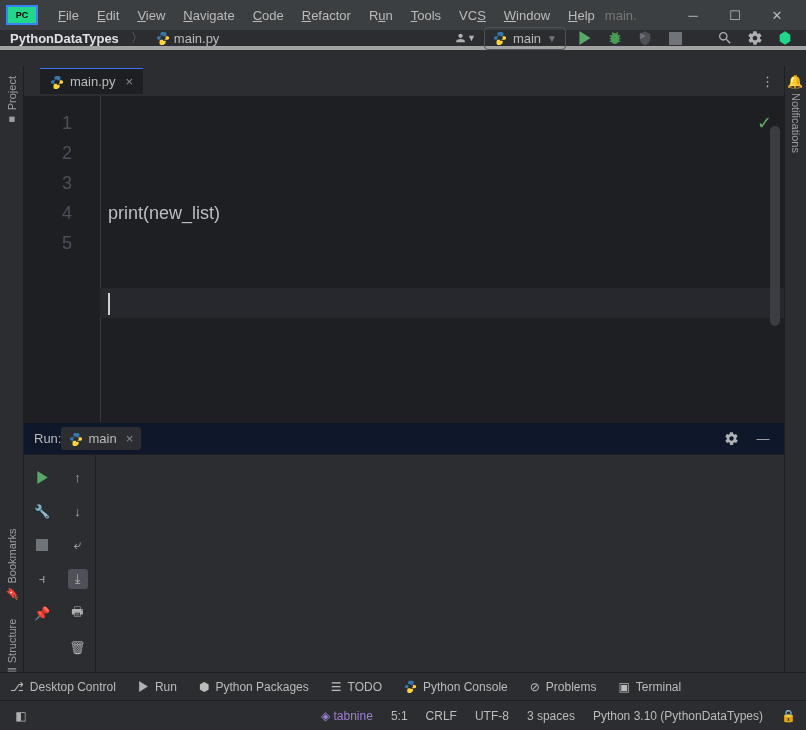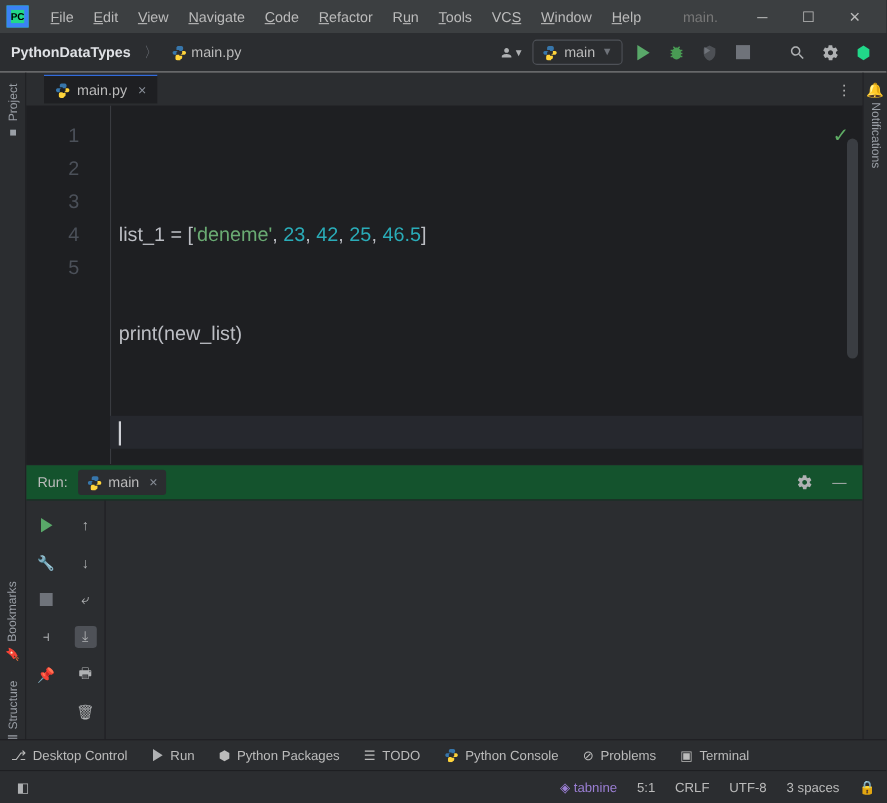--- a/index.html
+++ b/index.html
@@ -1,24 +1,24 @@
 <!DOCTYPE html>
 <html><head>
 <meta charset="utf-8">
 <style>
 *{margin:0;padding:0;box-sizing:border-box;font-family:"Segoe UI",Arial,sans-serif;user-select:none}
 body{width:806px;height:730px;background:#2b2d30;color:#bbb;overflow:hidden;font-size:13px;position:relative}
 .titlebar{height:30px;background:#3c3f41;display:flex;align-items:center;padding:0 6px;gap:2px}
-.logo{width:20px;height:20px;background:#21d789;border:4px solid #3b82f6;display:flex;align-items:center;justify-content:center;font-size:9px;font-weight:bold;color:#000;margin-right:10px}
+.logo{width:32px;height:20px;background:#21d789;border:2px solid #3b82f6;display:flex;align-items:center;justify-content:center;font-size:9px;font-weight:bold;color:#000;margin-right:10px}
 .menu-item{padding:4px 8px;cursor:pointer;color:#bbb}
 .menu-item u{text-decoration:underline}
-.title-txt{margin-left:28px;color:#787878}
+.title-txt{margin-left:0;color:#787878}
 .winbtns{margin-left:auto;display:flex;gap:28px;padding-right:16px}
 .winbtn{width:14px;height:14px;cursor:pointer;color:#bbb;display:flex;align-items:center;justify-content:center}
-.toolbar{height:36px;background:#2b2d30;border-bottom:1px solid #a3a3a3;display:flex;align-items:center;padding:0 10px;gap:8px}
+.toolbar{height:20px;background:#2b2d30;border-bottom:4px solid #a3a3a3;display:flex;align-items:center;padding:0 10px;gap:8px}
 .proj-name{font-weight:bold;color:#dfe1e5}
 .chev{color:#6f737a;margin:0 4px}
 .file-crumb{display:flex;align-items:center;gap:4px;color:#bbb}
 .pyicon{width:14px;height:14px}
 .spacer{flex:1}
 .tb-icon{width:22px;height:22px;display:flex;align-items:center;justify-content:center;cursor:pointer;color:#afb1b3}
 .runconfig{display:flex;align-items:center;gap:6px;border:1px solid #4e5157;border-radius:4px;padding:3px 8px;cursor:pointer}
 .play{color:#59a869}
 .bug{color:#499c54}
 .leftpanel{position:absolute;left:0;top:66px;width:24px;bottom:30px;background:#2b2d30;border-right:1px solid #1e1f22;display:flex;flex-direction:column;align-items:center;gap:18px;padding-top:10px}
@@ -38,21 +38,21 @@
 .num{color:#2aacb8}
 .op{color:#bcbec4}
 .fn{color:#bcbec4}
 .var{color:#bcbec4}
 .brk{color:#bcbec4}
 .cursor{border-left:2px solid #ced0d6;height:22px;display:inline-block;vertical-align:middle;animation:blink 1s step-end infinite}
 @keyframes blink{50%{opacity:0}}
 .check{position:absolute;top:12px;right:12px;color:#5fad65}
 .scrollb{position:absolute;right:4px;top:30px;width:10px;height:200px;background:#3a3d42;border-radius:5px}
 .runpanel{position:absolute;left:24px;right:22px;top:422px;bottom:30px;background:#2b2d30;display:flex;flex-direction:column;border-top:1px solid #1e1f22}
-.runheader{height:32px;background:#14532d;border-bottom:1px solid #1e1f22;display:flex;align-items:center;padding:14px 10px;gap:10px}
+.runheader{height:32px;background:#0f172a;border-bottom:1px solid #1e1f22;display:flex;align-items:center;padding:14px 10px;}
 .runheader .title{color:#bbb}
 .runtab{display:flex;align-items:center;gap:5px;background:#2b2d30;padding:4px 8px;border-radius:3px}
 .runtab .close{color:#878d96;margin-left:4px}
 .runhdr-r{margin-left:auto;display:flex;gap:10px}
 .runbody{flex:1;display:flex}
 .runside{width:36px;display:flex;flex-direction:column;align-items:center;padding-top:12px;gap:14px}
 .runside2{width:36px;display:flex;flex-direction:column;align-items:center;padding-top:12px;gap:14px;border-right:1px solid #1e1f22}
 .runicon{color:#afb1b3;cursor:pointer;width:20px;height:20px;display:flex;align-items:center;justify-content:center}
 .console{flex:1;font-family:"JetBrains Mono","Consolas",monospace;font-size:17px;line-height:28px;padding:10px 8px;white-space:pre;color:#bcbec4;overflow:hidden;position:relative}
 .dim{color:#4f5257}
@@ -187,21 +187,20 @@
 <div class="editor">
   <div class="gutter">
     <div>1</div>
     <div>2</div>
     <div>3</div>
     <div>4</div>
     <div>5</div>
   </div>
   <div class="code">
     <div class="border-l"></div>
-    <div class="line"><span class="var">list_1</span><span class="op"> = </span><span class="brk">[</span><span class="str">'deneme'</span><span>, </span><span class="num">23</span><span>, </span><span class="num">42</span><span>, </span><span class="num">25</span><span>, </span><span class="num">46.5</span><span class="brk">]</span></div>
     <div class="line"><span class="fn">print</span><span class="brk">(</span><span class="var">new_list</span><span class="brk">)</span></div>
     <div class="line current"><span class="cursor"></span></div>
     <div class="check">✓</div>
     <div class="scrollb"></div>
   </div>
 </div>
 
 <div class="runpanel">
   <div class="runheader">
     <span class="title">Run:</span>
@@ -291,15 +290,16 @@
 </div>
 
 <div class="statusbar">
   <div class="tb-icon">◧</div>
   <div class="right">
     <span style="color:#9b7fd4">◈ <span>tabnine</span></span>
     <span>5:1</span>
     <span>CRLF</span>
     <span>UTF-8</span>
     <span>3 spaces</span>
+    <span>Python 3.10 (PythonDataTypes)</span>
     <span>🔒</span>
   </div>
 </div>
 
 </body></html>

